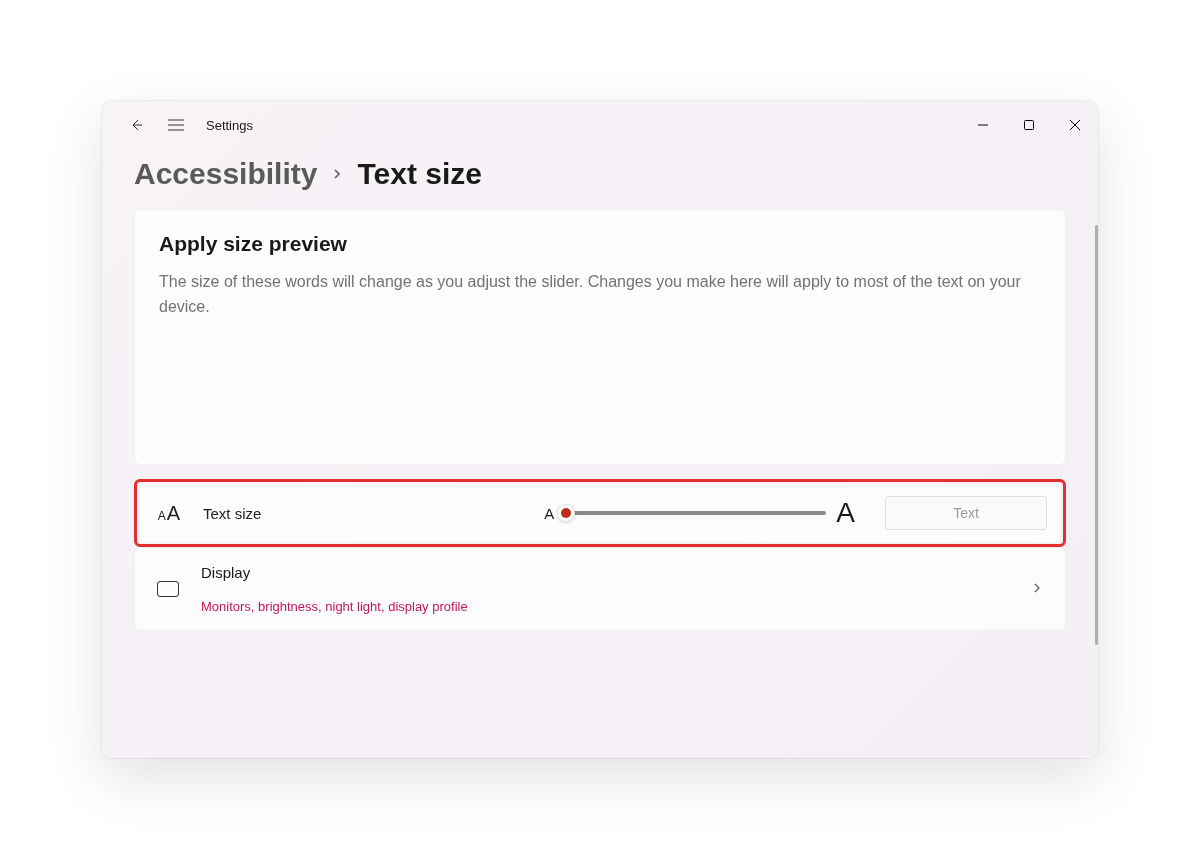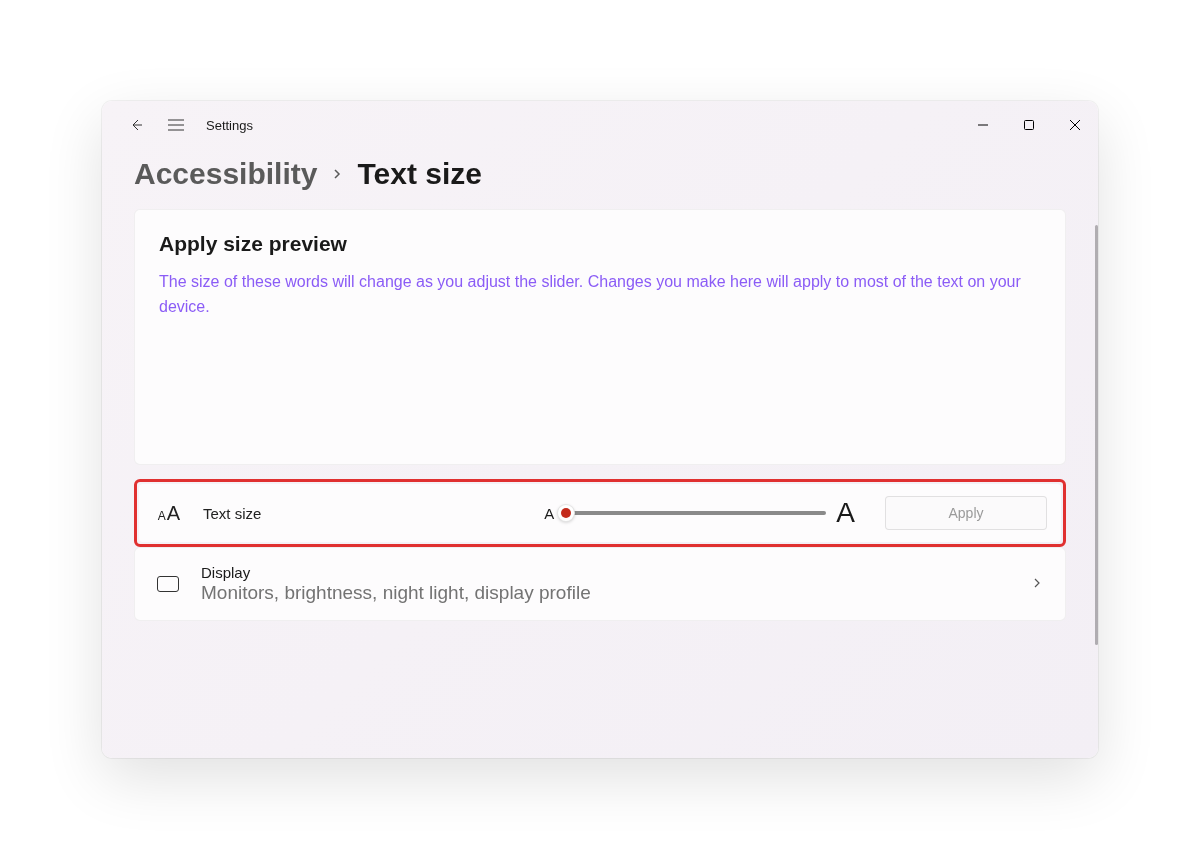--- a/index.html
+++ b/index.html
@@ -98,21 +98,21 @@
     }
     .preview-title {
       font-size: 21px;
       font-weight: 600;
       color: #1a1a1a;
       margin-bottom: 14px;
     }
     .preview-text {
       font-size: 16px;
       line-height: 1.55;
-      color: #8b5cf6;
+      color: #737373;
     }
     .highlight-box {
       border: 3px solid #e03030;
       border-radius: 6px;
       margin-top: 14px;
       padding: 2px;
     }
     .slider-card {
       background: #fdfcfd;
       border-radius: 4px;
@@ -210,29 +210,29 @@
     }
     .display-icon {
       width: 22px;
       height: 16px;
       border: 1.5px solid #333;
       border-radius: 3px;
     }
     .related-text {
       display: flex;
       flex-direction: column;
-      gap: 1px;
+      gap: 18px;
     }
     .related-title {
       font-size: 15px;
       color: #1a1a1a;
     }
     .related-sub {
-      font-size: 19px;
-      color: #737373;
+      font-size: 13px;
+      color: #be185d;
     }
     .chevron-right {
       margin-left: auto;
       color: #555;
     }
     .scrollbar-indicator {
       position: absolute;
       right: 0;
       top: 124px;
       width: 3px;
@@ -305,21 +305,21 @@
             <span class="big-a">A</span>
         </span>
         <span class="slider-label">Text size</span>
         <div class="slider-group">
           <span class="scale-a-small">A</span>
           <div class="slider-track">
             <div class="slider-thumb"></div>
           </div>
           <span class="scale-a-large">A</span>
         </div>
-        <button class="apply-btn" disabled="">Apply</button>
+        <button class="apply-btn" disabled="">Text</button>
       </div>
     </div>
 
 
     <div class="related-card">
       <div class="display-icon"></div>
       <div class="related-text">
         <span class="related-title">Display</span>
         <span class="related-sub">Monitors, brightness, night light, display profile</span>
       </div>

